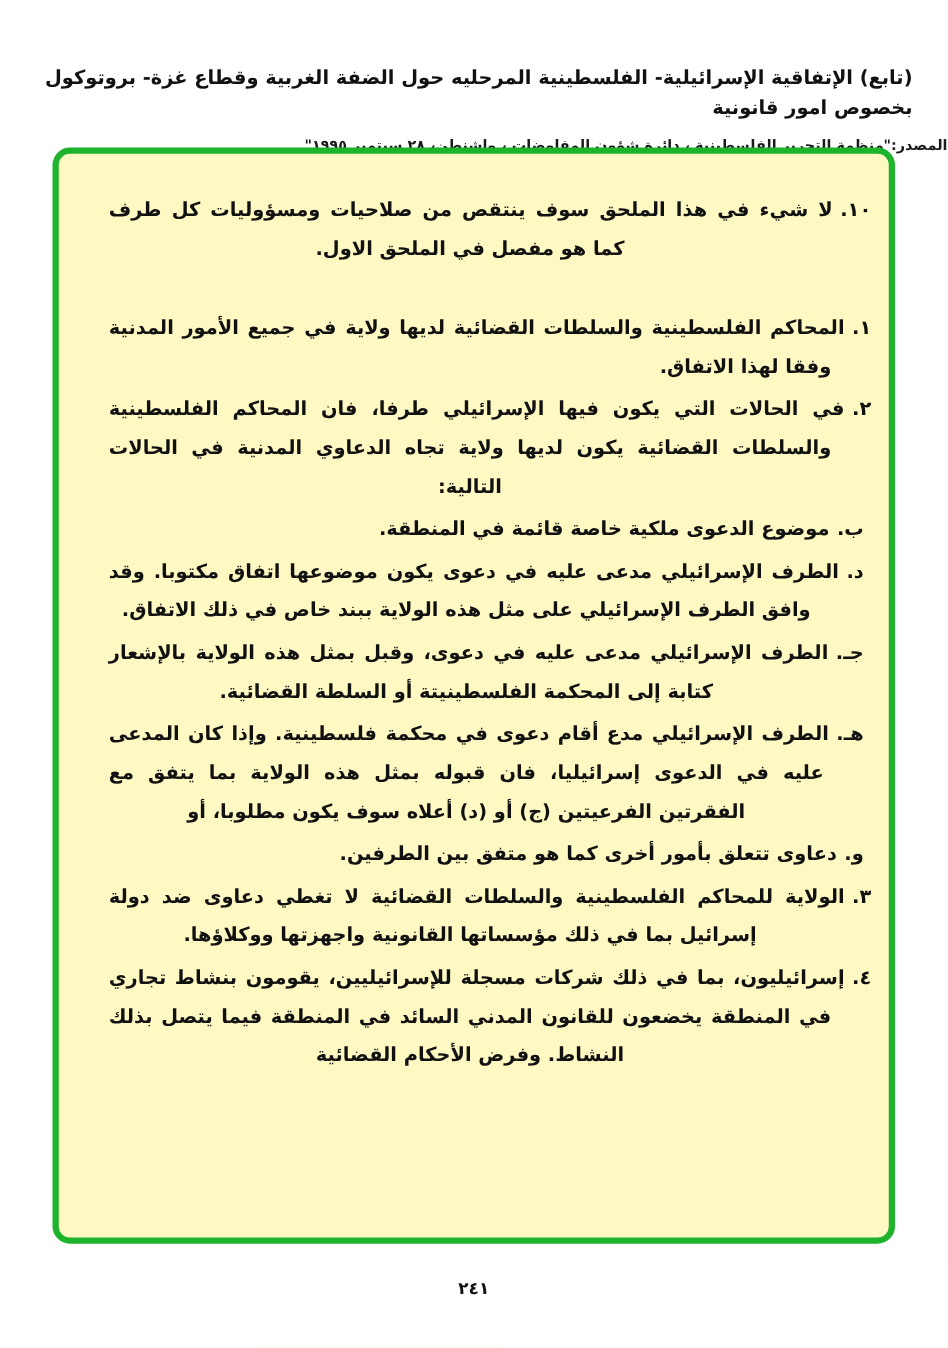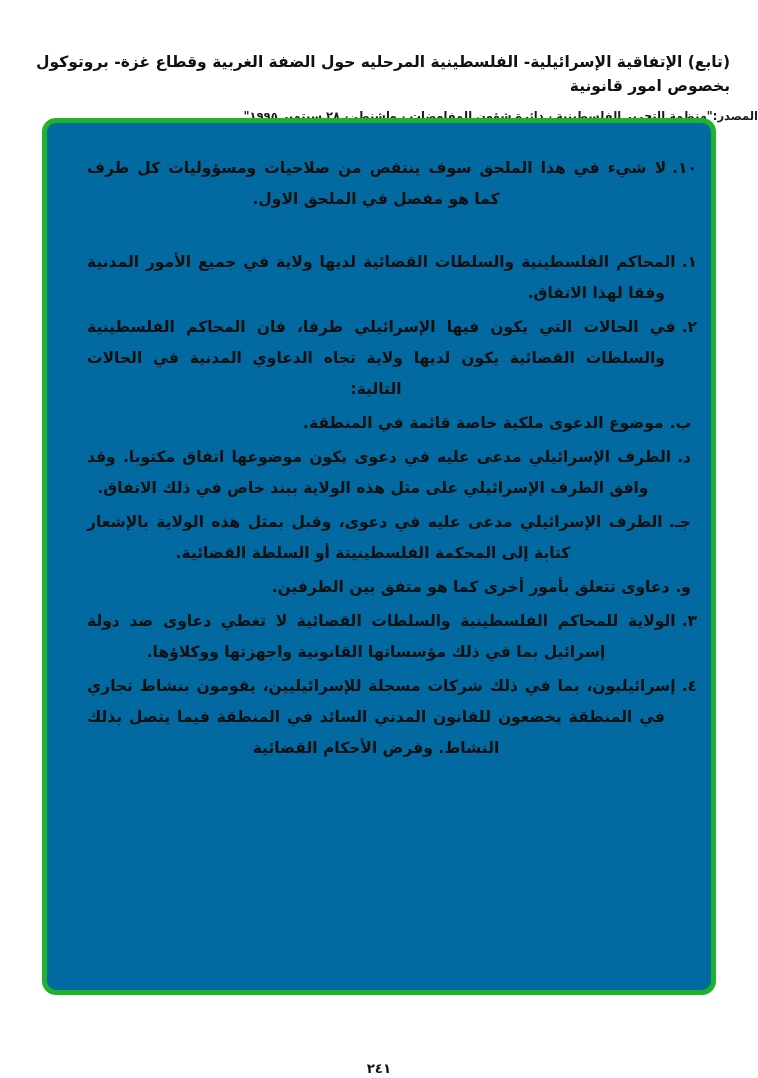--- a/index.html
+++ b/index.html
@@ -28,21 +28,21 @@
     font-size: 11.5px;
     font-weight: bold;
     color: #1a1a1a;
   }
   .content-box {
     position: absolute;
     left: 42px; top: 118px;
     width: 674px; height: 877px;
     border: 5px solid #1db32c;
     border-radius: 14px;
-    background: #0369a1;
+    background: #fef9c3;
   }
   .box-inner {
     direction: rtl;
     padding: 30px 14px 0 40px;
     font-size: 15.5px;
     font-weight: bold;
     line-height: 31px;
   }
   .item {
     text-align: justify;
@@ -67,21 +67,21 @@
   .article-subtitle {
     margin-top: 9px;
     font-family: "DejaVu Serif", serif;
     font-weight: normal;
     font-size: 17px;
     line-height: 26px;
   }
   .items-list { margin-top: 32px; }
   .page-number {
     position: absolute;
-    top: 1060px; left: 0; right: 0;
+    top: 1023px; left: 0; right: 0;
     text-align: center;
     font-size: 13.5px;
     font-weight: bold;
     letter-spacing: 6px;
     direction: rtl;
   }
 </style>
 </head>
 <body>
 
@@ -114,20 +114,23 @@
       </div>
 
       <div class="item sub center-last">
         <span class="marker">د.</span><span>الطرف الإسرائيلي مدعى عليه في دعوى يكون موضوعها اتفاق مكتوبا. وقد وافق الطرف الإسرائيلي على مثل هذه الولاية ببند خاص في ذلك الاتفاق.</span>
       </div>
 
       <div class="item sub center-last">
         <span class="marker">جـ.</span><span>الطرف الإسرائيلي مدعى عليه في دعوى، وقبل بمثل هذه الولاية بالإشعار كتابة إلى المحكمة الفلسطينيتة أو السلطة القضائية.</span>
       </div>
 
+      <div class="item sub center-last">
+        <span class="marker">هـ.</span><span>الطرف الإسرائيلي مدع أقام دعوى في محكمة فلسطينية. وإذا كان المدعى عليه في الدعوى إسرائيليا، فان قبوله بمثل هذه الولاية بما يتفق مع الفقرتين الفرعيتين (ج) أو (د) أعلاه سوف يكون مطلوبا، أو</span>
+      </div>
 
       <div class="item sub">
         <span class="marker">و.</span><span>دعاوى تتعلق بأمور أخرى كما هو متفق بين الطرفين.</span>
       </div>
 
       <div class="item center-last">
         <span class="marker">٣.</span><span>الولاية للمحاكم الفلسطينية والسلطات القضائية لا تغطي دعاوى ضد دولة  إسرائيل بما في ذلك مؤسساتها القانونية واجهزتها ووكلاؤها.</span>
       </div>
 
       <div class="item center-last">

